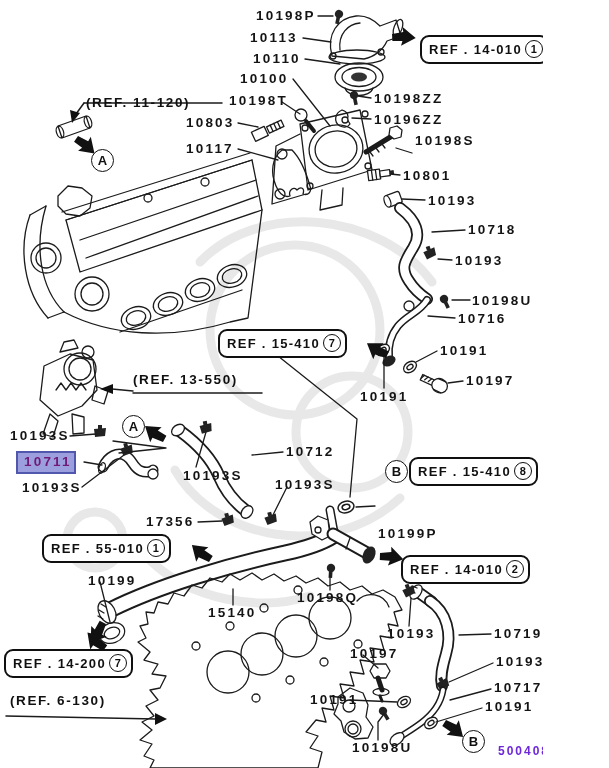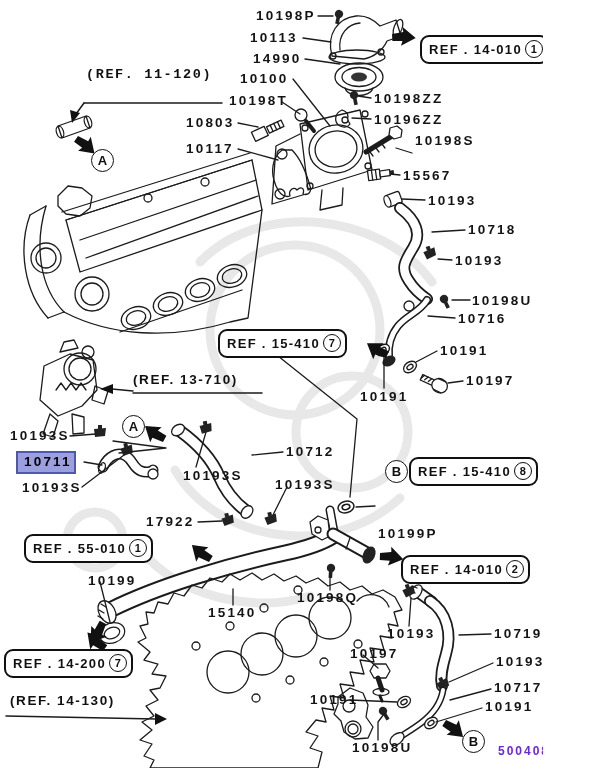--- a/index.html
+++ b/index.html
@@ -1,21 +1,21 @@
 <!DOCTYPE html>
 <html><head>
 <meta charset="utf-8">
 <style>
   html,body { margin:0; padding:0; background:#ffffff; }
   body { width:609px; height:768px; font-family:"Liberation Sans",sans-serif; }
   .stage { position:relative; width:543px; height:768px; background:#fff; overflow:hidden; }
   .stage > svg { position:absolute; left:0; top:0; }
   .part-label { position:absolute; font-weight:bold; font-size:13.5px; letter-spacing:2.2px;
                 color:#141414; white-space:nowrap; line-height:1; cursor:pointer; z-index:5; }
-  .part-label.highlighted { background:#9c9fdd; border:2px solid #5157ad; color:#000000;
+  .part-label.highlighted { background:#9c9fdd; border:2px solid #5157ad; color:#701a75;
                 padding:2px 2px 3px 6px; margin-left:-8px; margin-top:-5px; }
   .ref-link { position:absolute; display:flex; align-items:center; gap:3px; font-weight:bold;
               font-size:13px; letter-spacing:1.3px; color:#101010; white-space:nowrap;
               cursor:pointer; z-index:6; line-height:1; }
   .ref-link.boxed { border:2.2px solid #101010; border-radius:9px; padding:3px 4px 4px 7px; background:#fff; }
   .ref-link.plain { font-size:13.5px; letter-spacing:1.6px; }
   .circ-num { display:inline-flex; align-items:center; justify-content:center; flex:none;
               width:16px; height:16px; border:1.7px solid #101010; border-radius:50%;
               font-size:11px; font-weight:bold; letter-spacing:0; }
   .view-marker { position:absolute; width:21px; height:21px; border:1.8px solid #101010;
@@ -310,45 +310,45 @@
     <use href="#farrow" transform="translate(106,624) rotate(125)"></use>
     <use href="#farrow" transform="translate(380,553) rotate(10)"></use>
     <use href="#farrow" transform="translate(103,651) rotate(-135)"></use>
     <use href="#farrow" transform="translate(446,720) rotate(40)"></use>
   </g>
 </svg>
 
   <div id="labels-layer">
       <div class="part-label" style="left: 256px; top: 9px;">10198P</div>
       <div class="part-label" style="left: 250px; top: 31px;">10113</div>
-      <div class="part-label" style="left: 253px; top: 52px;">14990</div>
+      <div class="part-label" style="left: 253px; top: 52px;">10110</div>
       <div class="part-label" style="left: 240px; top: 72px;">10100</div>
       <div class="part-label" style="left: 229px; top: 94px;">10198T</div>
       <div class="part-label" style="left: 374px; top: 92px;">10198ZZ</div>
       <div class="part-label" style="left: 374px; top: 113px;">10196ZZ</div>
       <div class="part-label" style="left: 186px; top: 116px;">10803</div>
       <div class="part-label" style="left: 186px; top: 142px;">10117</div>
       <div class="part-label" style="left: 415px; top: 134px;">10198S</div>
-      <div class="part-label" style="left: 403px; top: 169px;">15567</div>
+      <div class="part-label" style="left: 403px; top: 169px;">10801</div>
       <div class="part-label" style="left: 428px; top: 194px;">10193</div>
       <div class="part-label" style="left: 468px; top: 223px;">10718</div>
       <div class="part-label" style="left: 455px; top: 254px;">10193</div>
       <div class="part-label" style="left: 472px; top: 294px;">10198U</div>
       <div class="part-label" style="left: 458px; top: 312px;">10716</div>
       <div class="part-label" style="left: 440px; top: 344px;">10191</div>
       <div class="part-label" style="left: 466px; top: 374px;">10197</div>
       <div class="part-label" style="left: 360px; top: 390px;">10191</div>
       <div class="part-label" style="left: 10px; top: 429px;">10193S</div>
       <div class="part-label highlighted" style="left: 24px; top: 456px;">10711</div>
       <div class="part-label" style="left: 22px; top: 481px;">10193S</div>
       <div class="part-label" style="left: 183px; top: 469px;">10193S</div>
       <div class="part-label" style="left: 286px; top: 445px;">10712</div>
       <div class="part-label" style="left: 275px; top: 478px;">10193S</div>
       <div class="part-label" style="left: 378px; top: 527px;">10199P</div>
-      <div class="part-label" style="left: 146px; top: 515px;">17922</div>
+      <div class="part-label" style="left: 146px; top: 515px;">17356</div>
       <div class="part-label" style="left: 88px; top: 574px;">10199</div>
       <div class="part-label" style="left: 208px; top: 606px;">15140</div>
       <div class="part-label" style="left: 297px; top: 591px;">10198Q</div>
       <div class="part-label" style="left: 387px; top: 627px;">10193</div>
       <div class="part-label" style="left: 494px; top: 627px;">10719</div>
       <div class="part-label" style="left: 350px; top: 647px;">10197</div>
       <div class="part-label" style="left: 496px; top: 655px;">10193</div>
       <div class="part-label" style="left: 494px; top: 681px;">10717</div>
       <div class="part-label" style="left: 310px; top: 693px;">10191</div>
       <div class="part-label" style="left: 485px; top: 700px;">10191</div>
@@ -358,40 +358,40 @@
         <span class="circ-num">1</span>
       </div>
       <div class="ref-link boxed" style="left: 218px; top: 329px;">
         <span>REF . 15-410</span>
         <span class="circ-num">7</span>
       </div>
       <div class="ref-link boxed" style="left: 409px; top: 457px;">
         <span>REF . 15-410</span>
         <span class="circ-num">8</span>
       </div>
-      <div class="ref-link boxed" style="left: 24px; top: 534px;">
+      <div class="ref-link boxed" style="left: 42px; top: 534px;">
         <span>REF . 55-010</span>
         <span class="circ-num">1</span>
       </div>
       <div class="ref-link boxed" style="left: 401px; top: 555px;">
         <span>REF . 14-010</span>
         <span class="circ-num">2</span>
       </div>
       <div class="ref-link boxed" style="left: 4px; top: 649px;">
         <span>REF . 14-200</span>
         <span class="circ-num">7</span>
       </div>
-      <div class="ref-link plain" style="left: 86px; top: 68px; font-family: Liberation Mono, monospace;">
+      <div class="ref-link plain" style="left: 86px; top: 96px;">
         <span>(REF. 11-120)</span>
       </div>
       <div class="ref-link plain" style="left: 133px; top: 373px;">
-        <span>(REF. 13-710)</span>
+        <span>(REF. 13-550)</span>
       </div>
       <div class="ref-link plain" style="left: 10px; top: 694px;">
-        <span>(REF. 14-130)</span>
+        <span>(REF. 6-130)</span>
       </div>
       <div class="view-marker" style="left: 91px; top: 149px;">A</div>
       <div class="view-marker" style="left: 122px; top: 415px;">A</div>
       <div class="view-marker" style="left: 385px; top: 460px;">B</div>
       <div class="view-marker" style="left: 462px; top: 730px;">B</div>
     </div>
 
   <div class="code-label" style="left:498px; top:744px;">500408</div>
 </div>
 

